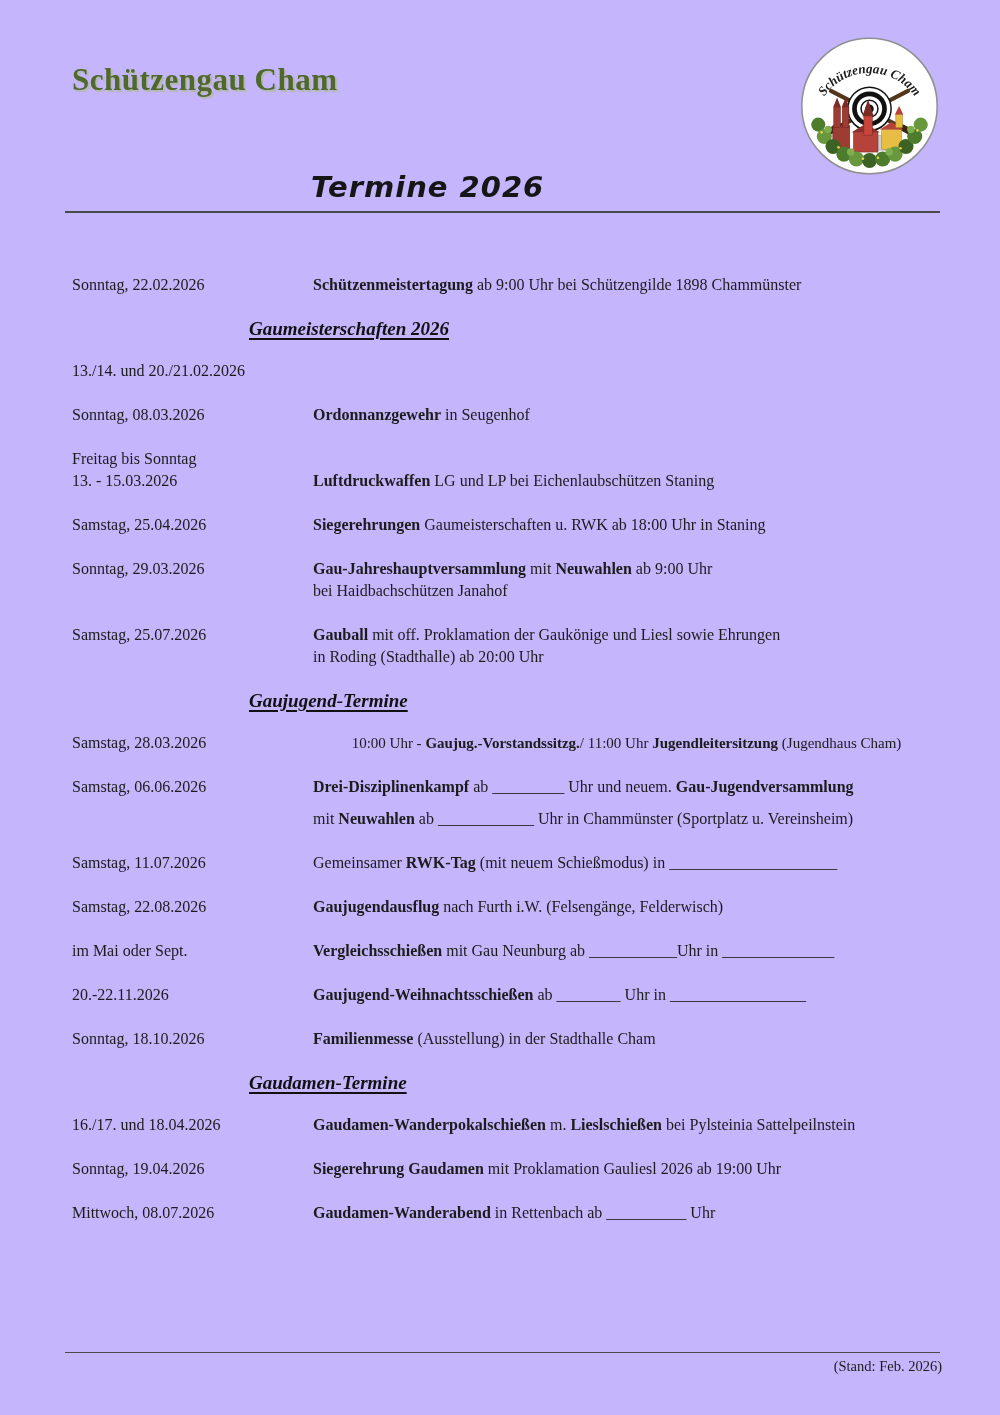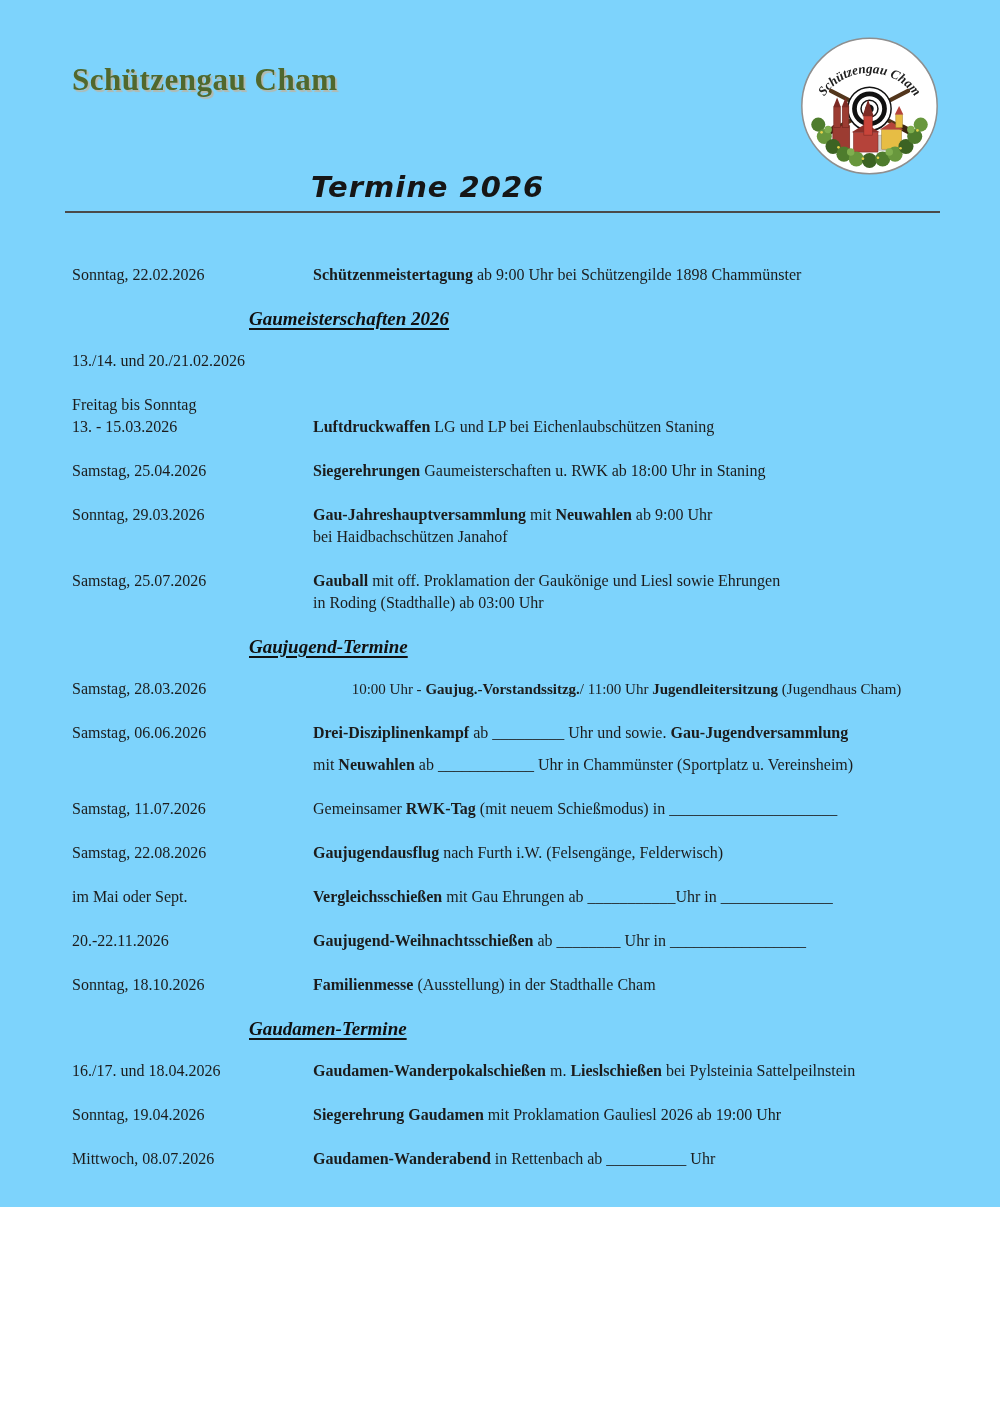--- a/index.html
+++ b/index.html
@@ -1,21 +1,21 @@
 <!DOCTYPE html>
 <html><head>
 <meta charset="utf-8">
 <title>Termine 2026</title>
 <style>
   html, body { margin: 0; padding: 0; background: #ffffff; }
   .page {
     position: relative;
     width: 1000px;
-    height: 1207px;
-    background: #7dd3fc;
+    height: 1415px;
+    background: #c4b5fd;
     font-family: "Liberation Serif", "DejaVu Serif", serif;
     color: #1c1c1c;
     overflow: hidden;
   }
 
   
   .org-title {
     position: absolute;
     left: 72px;
     top: 62px;
@@ -48,21 +48,21 @@
     left: 65px;
     width: 875px;
     top: 211px;
     border-top: 2px solid #4a4a4a;
   }
 
   
   .schedule {
     position: absolute;
     left: 72px;
-    top: 264px;
+    top: 274px;
     width: 868px;
     font-size: 16px;
     line-height: 22px;
   }
   .row { display: flex; align-items: flex-start; margin-bottom: 22px; }
   .row .date { flex: 0 0 241px; width: 241px; }
   .row .desc { flex: 1; min-width: 0; }
   .row.align-end .desc { align-self: flex-end; }
   .row.small .desc { font-size: 15px; text-align: center; }
   .row.line-gap .desc .desc-line + .desc-line { margin-top: 10px; }
@@ -181,20 +181,28 @@
         <div class="desc">
           <div class="desc-line"><b class="seg">Schützenmeistertagung</b><span class="seg"> ab 9:00 Uhr bei Schützengilde 1898 Chammünster</span></div>
         </div>
       </div>
       <div class="heading space-lg">Gaumeisterschaften 2026</div>
       <div class="row">
         <div class="date">
           <div class="date-line">13./14. und 20./21.02.2026</div>
         </div>
       </div>
+      <div class="row">
+        <div class="date">
+          <div class="date-line">Sonntag, 08.03.2026</div>
+        </div>
+        <div class="desc">
+          <div class="desc-line"><b class="seg">Ordonnanzgewehr</b><span class="seg"> in Seugenhof</span></div>
+        </div>
+      </div>
       <div class="row align-end">
         <div class="date">
           <div class="date-line">Freitag bis Sonntag</div>
           <div class="date-line">13. - 15.03.2026</div>
         </div>
         <div class="desc">
           <div class="desc-line"><b class="seg">Luftdruckwaffen</b><span class="seg"> LG und LP bei Eichenlaubschützen Staning</span></div>
         </div>
       </div>
       <div class="row">
@@ -213,38 +221,38 @@
           <div class="desc-line"><b class="seg">Gau-Jahreshauptversammlung</b><span class="seg"> mit </span><b class="seg">Neuwahlen</b><span class="seg"> ab 9:00 Uhr</span></div>
           <div class="desc-line"><span class="seg">bei Haidbachschützen Janahof</span></div>
         </div>
       </div>
       <div class="row">
         <div class="date">
           <div class="date-line">Samstag, 25.07.2026</div>
         </div>
         <div class="desc">
           <div class="desc-line"><b class="seg">Gauball</b><span class="seg"> mit off. Proklamation der Gaukönige und Liesl sowie Ehrungen</span></div>
-          <div class="desc-line"><span class="seg">in Roding (Stadthalle) ab 03:00 Uhr</span></div>
+          <div class="desc-line"><span class="seg">in Roding (Stadthalle) ab 20:00 Uhr</span></div>
         </div>
       </div>
       <div class="heading space-lg">Gaujugend-Termine</div>
       <div class="row small">
         <div class="date">
           <div class="date-line">Samstag, 28.03.2026</div>
         </div>
         <div class="desc">
           <div class="desc-line"><span class="seg">10:00 Uhr - </span><b class="seg">Gaujug.-Vorstandssitzg.</b><span class="seg">/ 11:00 Uhr </span><b class="seg">Jugendleitersitzung</b><span class="seg"> (Jugendhaus Cham)</span></div>
         </div>
       </div>
       <div class="row line-gap">
         <div class="date">
           <div class="date-line">Samstag, 06.06.2026</div>
         </div>
         <div class="desc">
-          <div class="desc-line"><b class="seg">Drei-Disziplinenkampf</b><span class="seg"> ab _________ Uhr und sowie. </span><b class="seg">Gau-Jugendversammlung</b></div>
+          <div class="desc-line"><b class="seg">Drei-Disziplinenkampf</b><span class="seg"> ab _________ Uhr und neuem. </span><b class="seg">Gau-Jugendversammlung</b></div>
           <div class="desc-line"><span class="seg">mit </span><b class="seg">Neuwahlen</b><span class="seg"> ab ____________ Uhr in Chammünster (Sportplatz u. Vereinsheim)</span></div>
         </div>
       </div>
       <div class="row space-lg">
         <div class="date">
           <div class="date-line">Samstag, 11.07.2026</div>
         </div>
         <div class="desc">
           <div class="desc-line"><span class="seg">Gemeinsamer </span><b class="seg">RWK-Tag</b><span class="seg"> (mit neuem Schießmodus) in _____________________</span></div>
         </div>
@@ -255,21 +263,21 @@
         </div>
         <div class="desc">
           <div class="desc-line"><b class="seg">Gaujugendausflug</b><span class="seg"> nach Furth i.W. (Felsengänge, Felderwisch)</span></div>
         </div>
       </div>
       <div class="row">
         <div class="date">
           <div class="date-line">im Mai oder Sept.</div>
         </div>
         <div class="desc">
-          <div class="desc-line"><b class="seg">Vergleichsschießen</b><span class="seg"> mit Gau Ehrungen ab ___________Uhr in ______________</span></div>
+          <div class="desc-line"><b class="seg">Vergleichsschießen</b><span class="seg"> mit Gau Neunburg ab ___________Uhr in ______________</span></div>
         </div>
       </div>
       <div class="row">
         <div class="date">
           <div class="date-line">20.-22.11.2026</div>
         </div>
         <div class="desc">
           <div class="desc-line"><b class="seg">Gaujugend-Weihnachtsschießen</b><span class="seg"> ab ________ Uhr in _________________</span></div>
         </div>
       </div>

